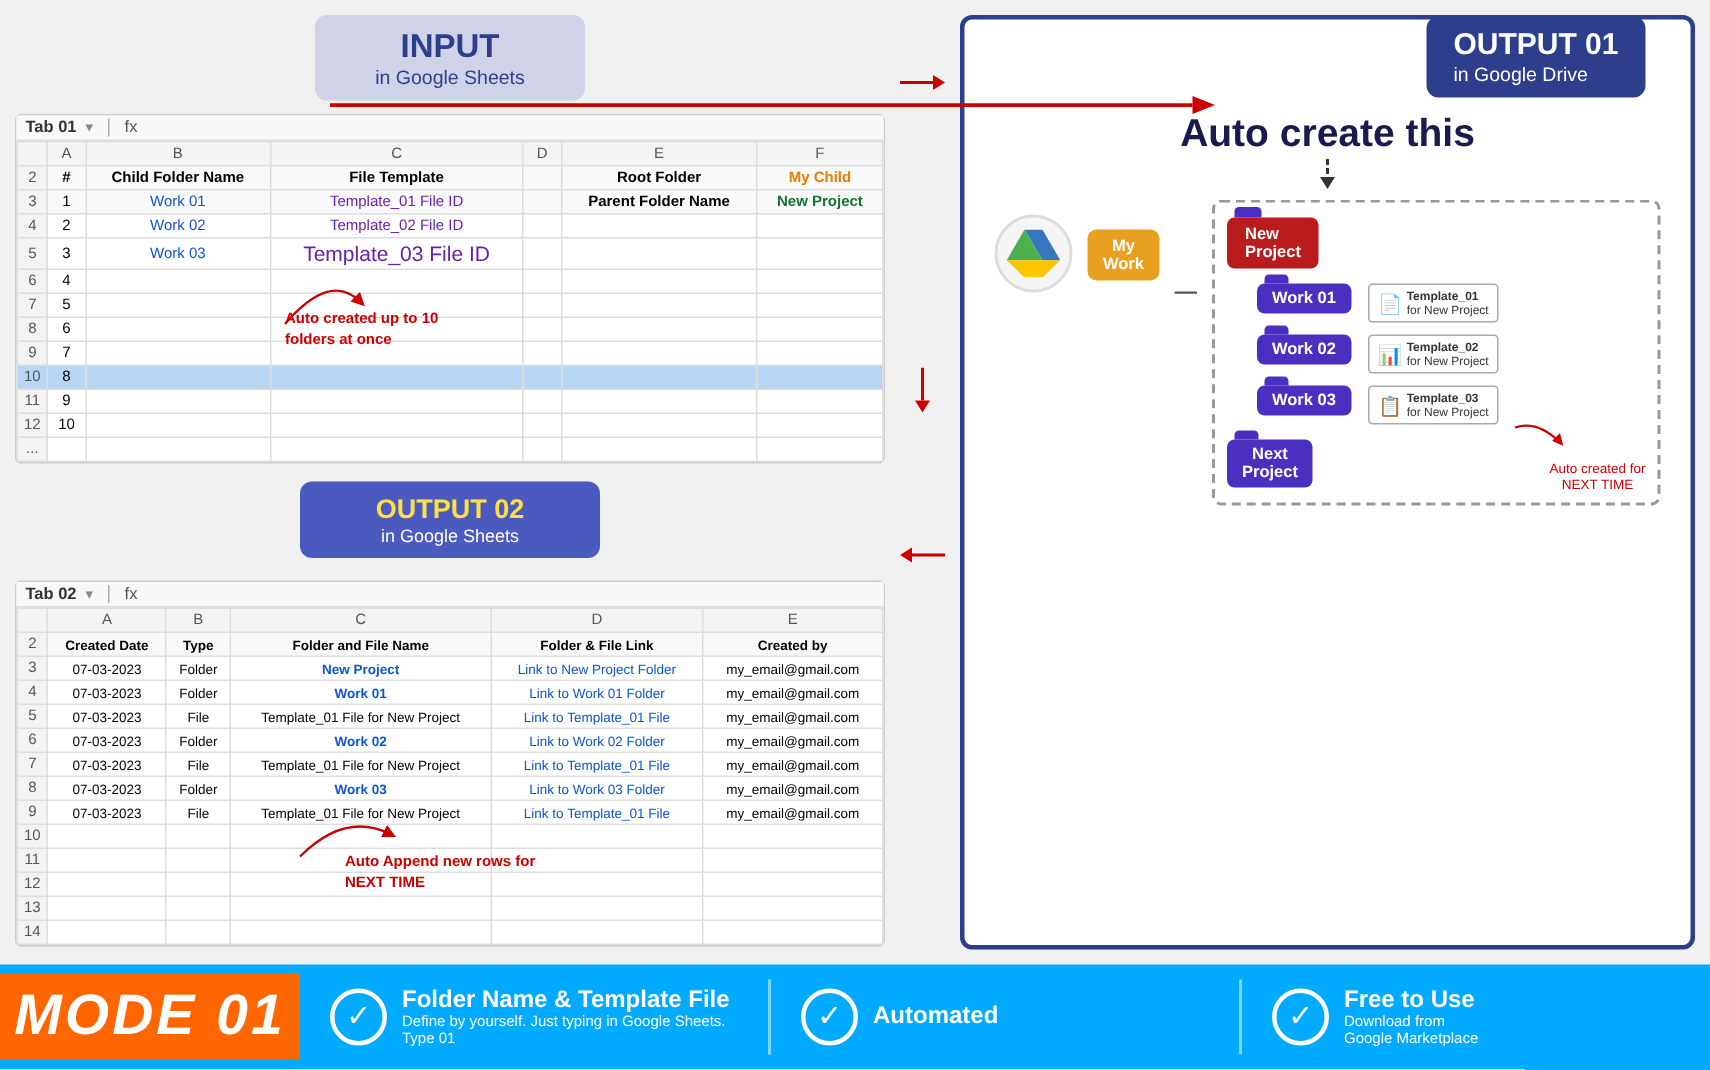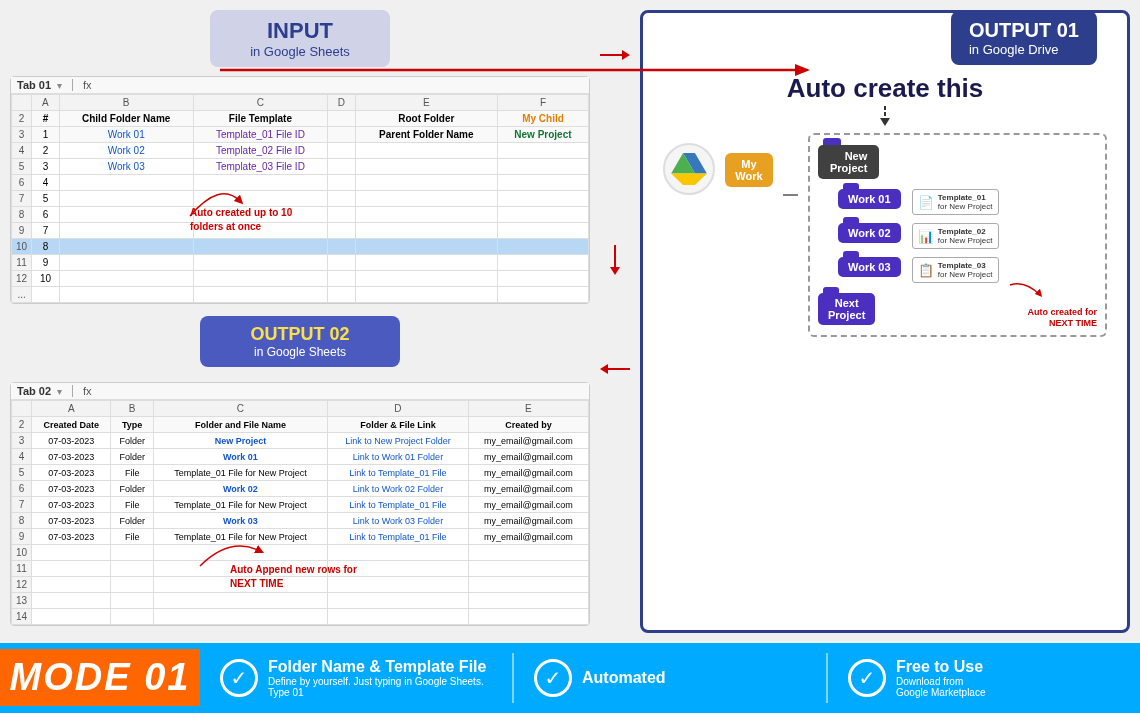--- a/index.html
+++ b/index.html
@@ -109,21 +109,21 @@
                       <td class="text-blue" style="font-size:10px;">Work 02</td>
                       <td class="text-purple" style="font-size:10px;">Template_02 File ID</td>
                       <td></td>
                       <td></td>
                       <td></td>
                     </tr>
                   <tr>
                       <td class="row-num">5</td>
                       <td>3</td>
                       <td class="text-blue" style="font-size:10px;">Work 03</td>
-                      <td class="text-purple" style="font-size:10px;">Template_03 File ID</td>
+                      <td class="text-purple" style="font-size:14px;">Template_03 File ID</td>
                       <td></td>
                       <td></td>
                       <td></td>
                     </tr>
                   <tr>
                       <td class="row-num">6</td>
                       <td>4</td>
                       <td></td>
                       <td></td>
                       <td></td>
@@ -422,21 +422,21 @@
           <div style="background:#e8a020;border-radius:6px;padding:5px 10px;text-align:center;font-size:11px;font-weight:bold;color:white;min-width:48px;">My<br>Work</div>
         </div>
 
         <svg width="15" height="60" viewBox="0 0 15 60" style="margin-top:32px;">
           <line x1="0" y1="30" x2="15" y2="30" stroke="#555" stroke-width="1.5"></line>
         </svg>
 
         <div style="border:2px dashed #999;border-radius:6px;padding:10px 8px;flex:1;position:relative;">
 
           <div style="display:flex;align-items:center;gap:8px;margin-bottom:10px;">
-            <div style="position:relative;background:#404040;border-radius:5px;padding:5px 12px;color:white;font-size:11px;font-weight:bold;text-align:right;min-width:60px;">
+            <div style="position:relative;background:#b91c1c;border-radius:5px;padding:5px 12px;color:white;font-size:11px;font-weight:bold;text-align:left;min-width:60px;">
               <div style="position:absolute;top:-7px;left:5px;width:18px;height:7px;background:#4a2fc0;border-radius:3px 3px 0 0;"></div>
               New<br>Project
             </div>
           </div>
 
           <div style="display:flex;align-items:flex-start;gap:6px;margin-bottom:8px;margin-left:20px;">
             <div style="position:relative;background:#4a2fc0;border-radius:5px;padding:4px 10px;color:white;font-size:11px;font-weight:bold;text-align:center;min-width:55px;">
               <div style="position:absolute;top:-6px;left:5px;width:16px;height:6px;background:#4a2fc0;border-radius:3px 3px 0 0;"></div>
               Work 01
             </div>
@@ -483,21 +483,21 @@
             </div>
           </div>
 
           <div style="display:flex;align-items:center;gap:6px;">
             <div style="position:relative;background:#4a2fc0;border-radius:5px;padding:4px 10px;color:white;font-size:11px;font-weight:bold;text-align:center;min-width:55px;">
               <div style="position:absolute;top:-6px;left:5px;width:16px;height:6px;background:#4a2fc0;border-radius:3px 3px 0 0;"></div>
               Next<br>Project
             </div>
           </div>
 
-          <div style="position:absolute;bottom:5px;right:8px;font-size:9px;font-weight:bold;color:#cc0000;line-height:1.3;text-align:right;margin-left:16px;">
+          <div style="position:absolute;bottom:5px;right:8px;font-size:9px;font-weight:normal;color:#cc0000;line-height:1.3;text-align:center;margin-left:16px;">
             Auto created for<br>NEXT TIME
           </div>
 
           <svg style="position:absolute;bottom:30px;right:60px;width:40px;height:25px;" viewBox="0 0 40 25">
             <path d="M5 5 Q20 0 35 15" stroke="#cc0000" stroke-width="1.5" fill="none" marker-end="url(#ah3)"></path>
             <defs>
               <marker id="ah3" markerWidth="5" markerHeight="5" refX="3" refY="3" orient="auto">
                 <path d="M0 0 L5 3 L0 5 Z" fill="#cc0000"></path>
               </marker>
             </defs>

